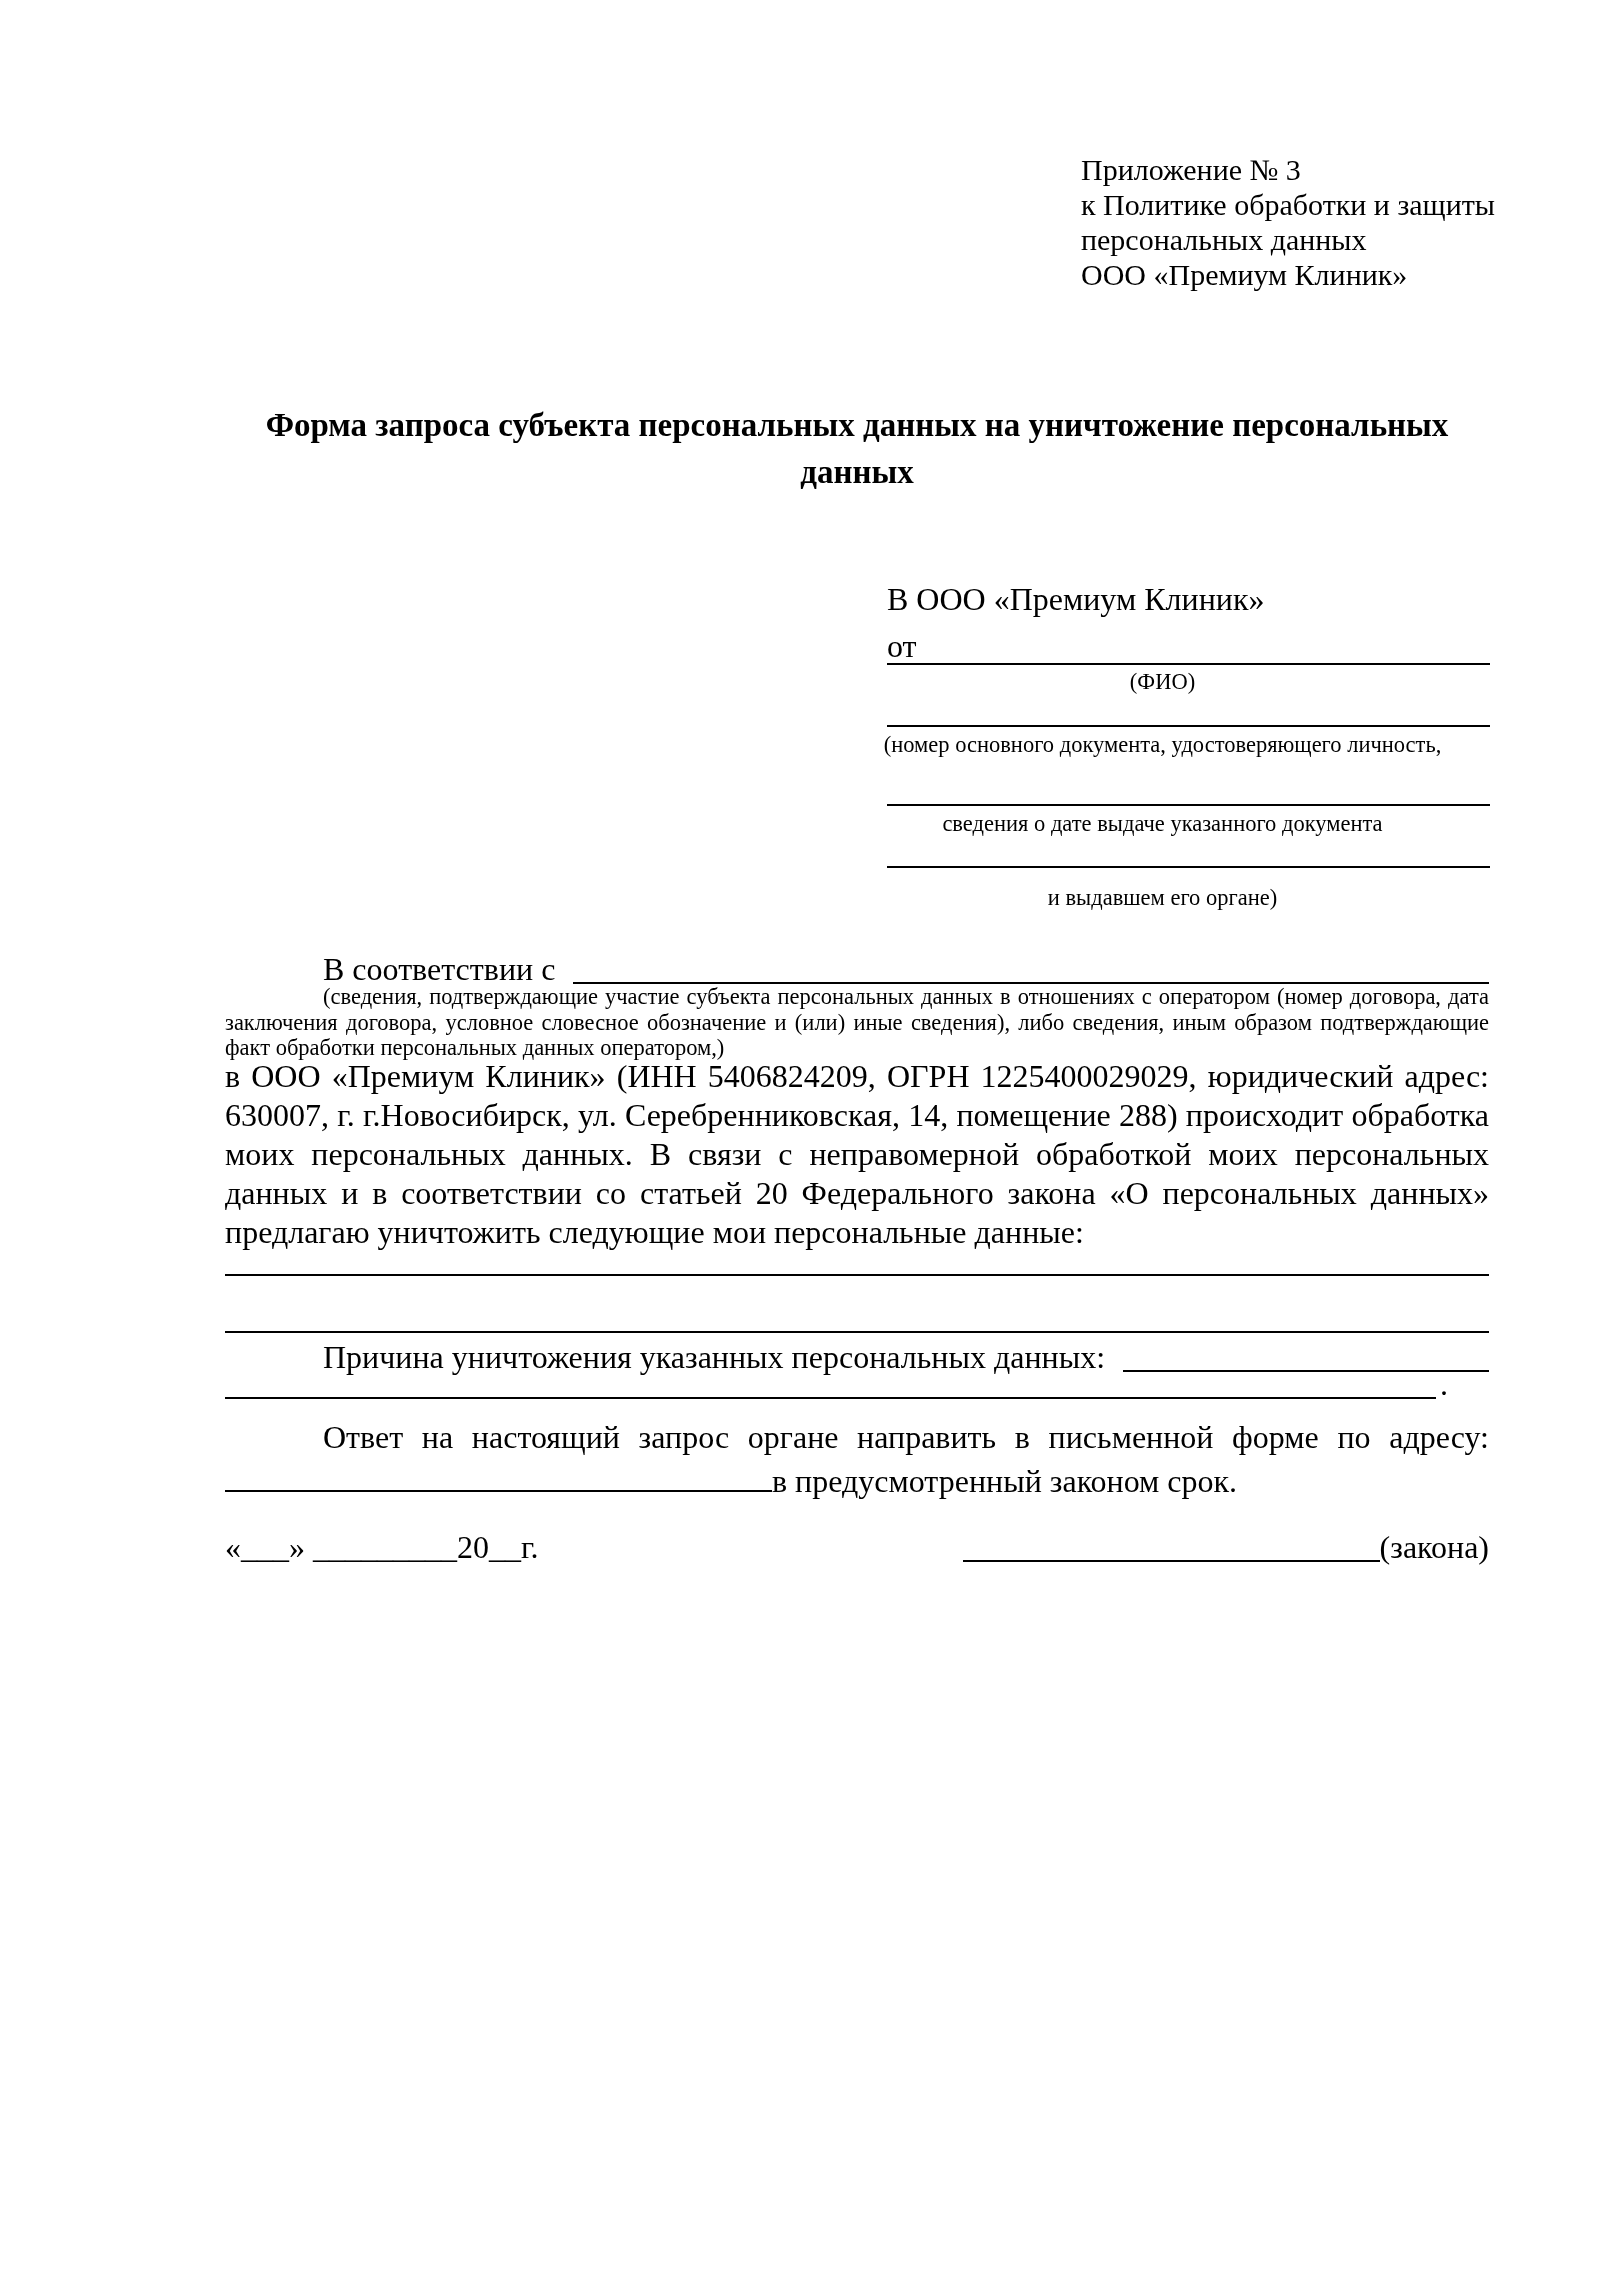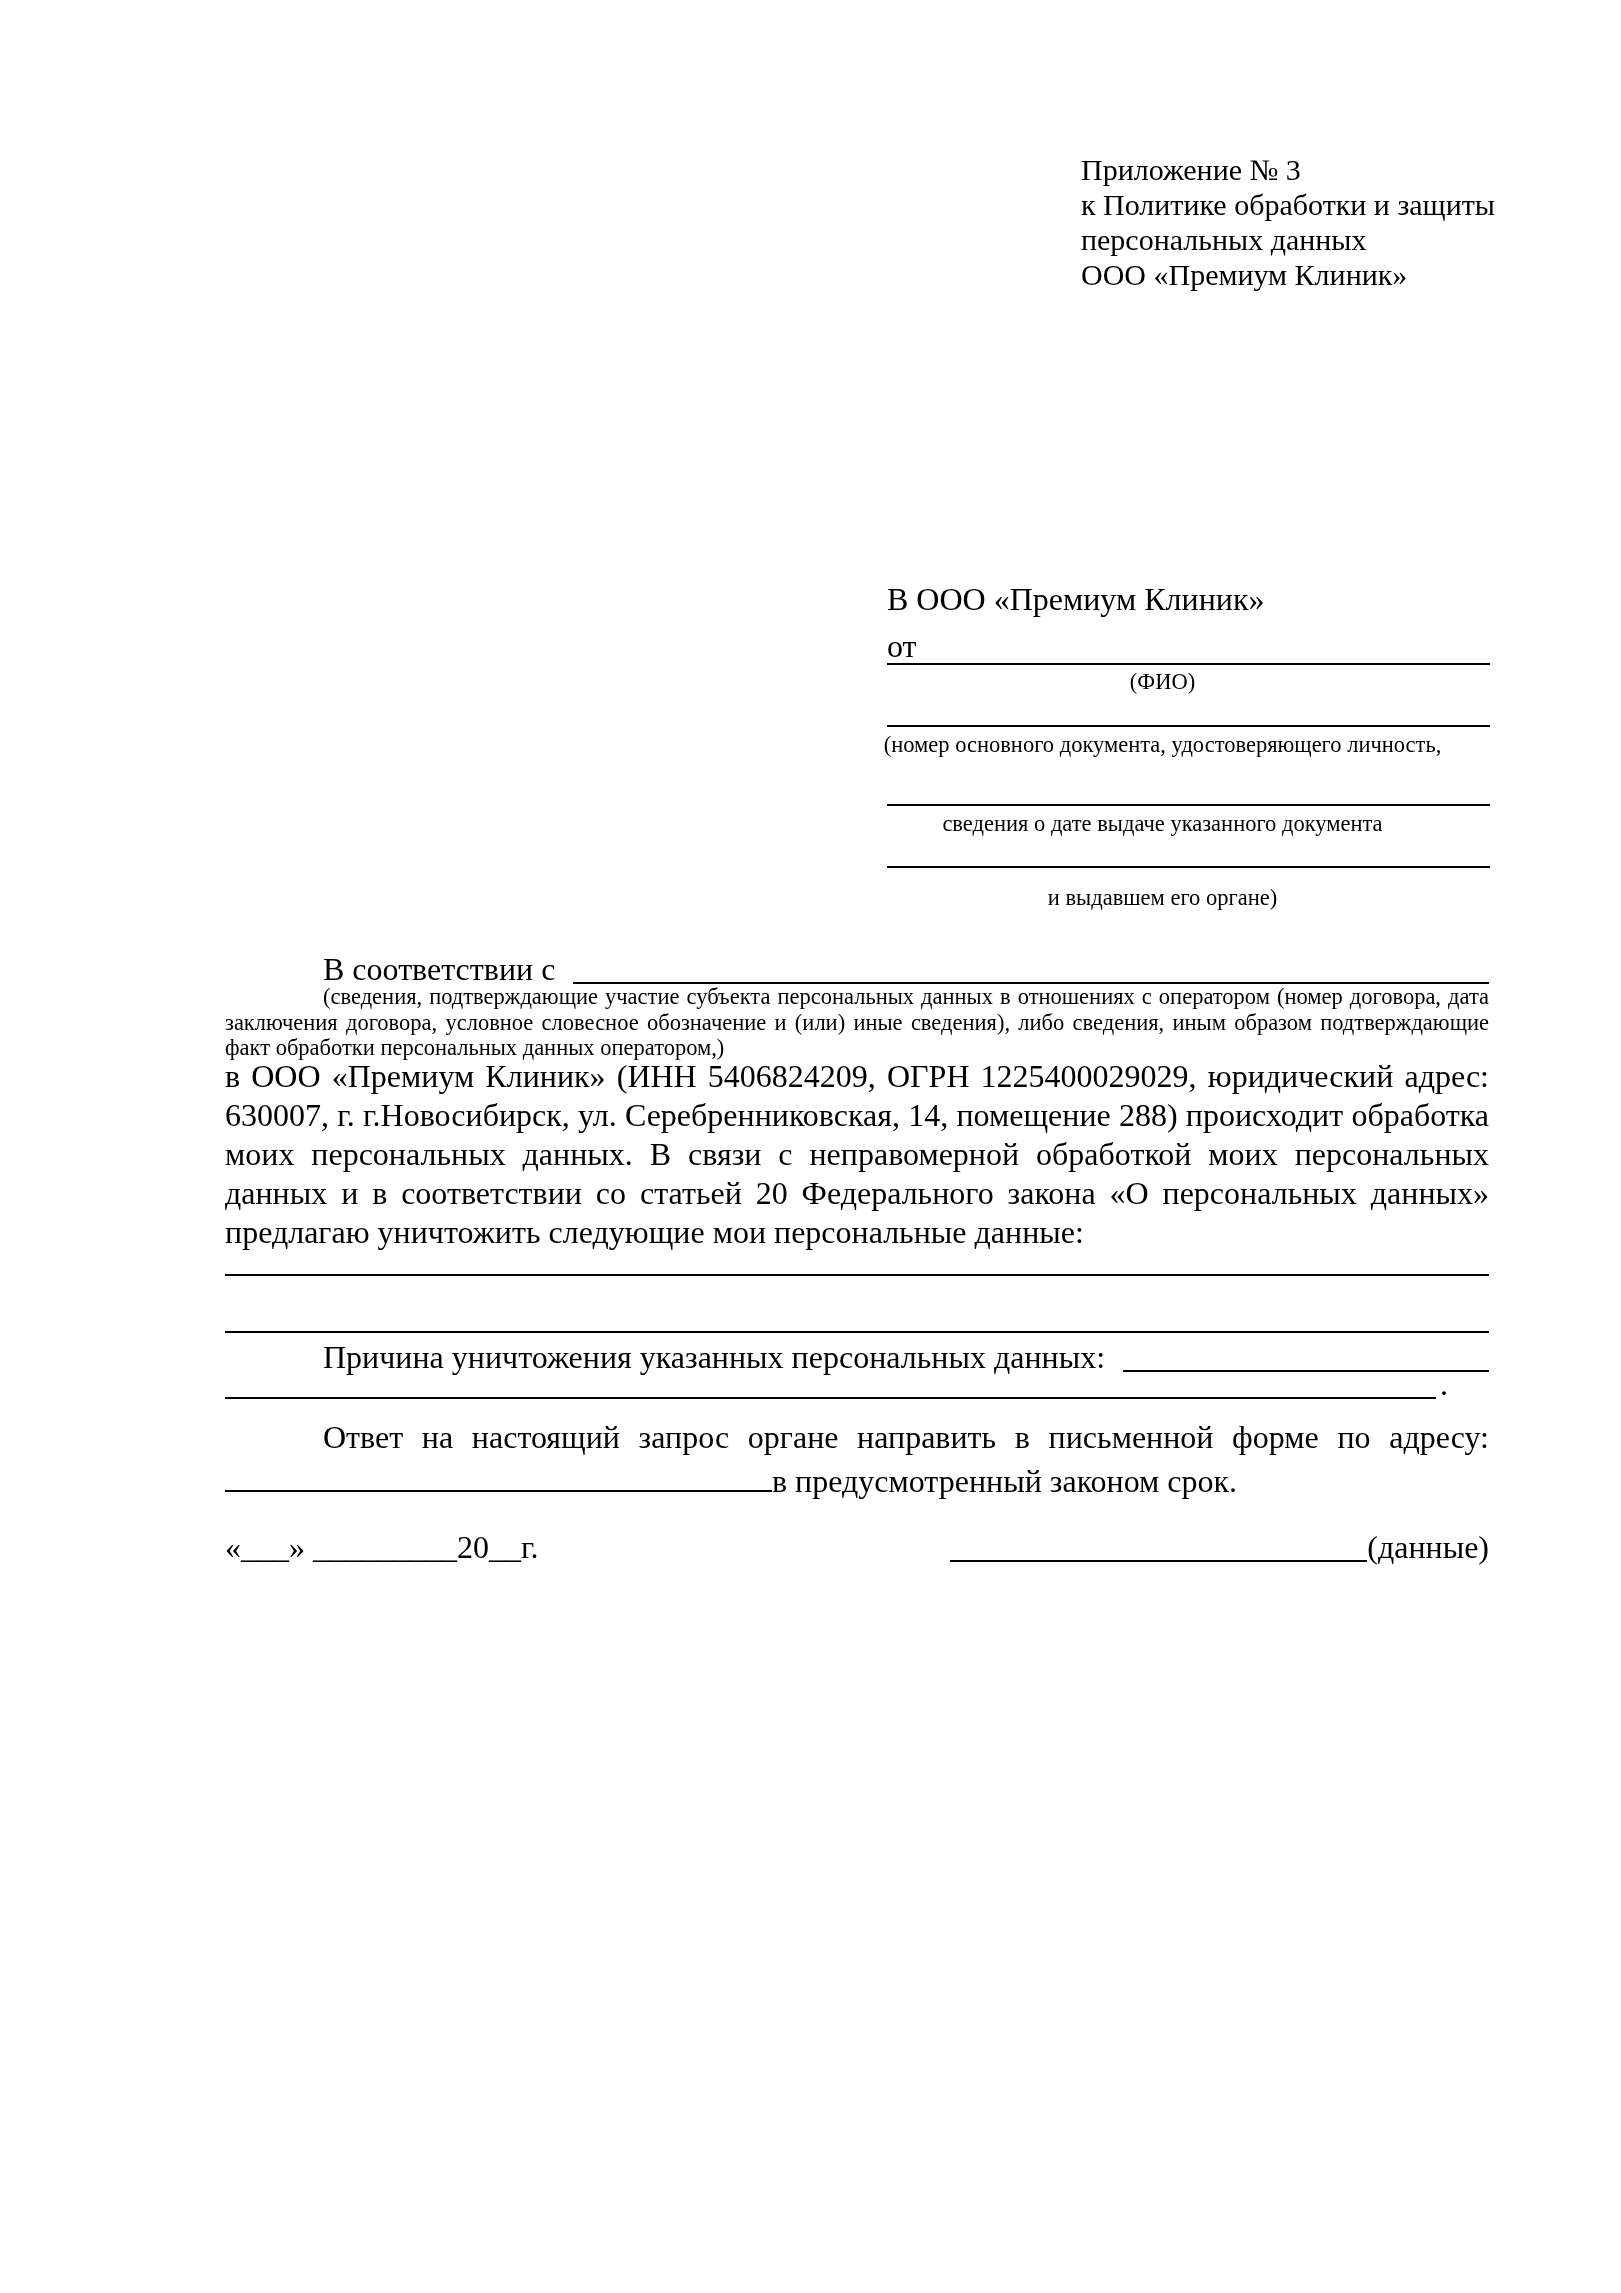--- a/index.html
+++ b/index.html
@@ -127,20 +127,21 @@
 
 <div class="page">
 
   <div class="appendix">
     <div>Приложение № 3</div>
     <div>к Политике обработки и защиты</div>
     <div>персональных данных</div>
     <div>ООО «Премиум Клиник»</div>
   </div>
 
+  <div class="doc-title">Форма запроса субъекта персональных данных на уничтожение персональных данных</div>
 
   <div class="addr-to">В ООО «Премиум Клиник»</div>
   <div class="addr-from">от</div>
 
   <div class="rule" id="rule-fio"></div>
   <div class="rule-caption" id="cap-fio">(ФИО)</div>
 
   <div class="rule" id="rule-doc"></div>
   <div class="rule-caption" id="cap-doc">(номер основного документа, удостоверяющего личность,</div>
 
@@ -174,18 +175,18 @@
 
   <div class="bodycol response-a">Ответ на настоящий запрос органе направить в письменной форме по адресу:</div>
   <div class="bodycol response-b">
     <span class="inline-fill"></span><span>в предусмотренный законом срок.</span>
   </div>
 
   <div class="bodycol footer-row">
     <span>«___» _________20__г.</span>
     <span class="sig-group">
       <span class="sig-line"></span>
-      <span>(данные)</span>
+      <span>(закона)</span>
     </span>
   </div>
 
 </div>
 
 
 </body></html>

